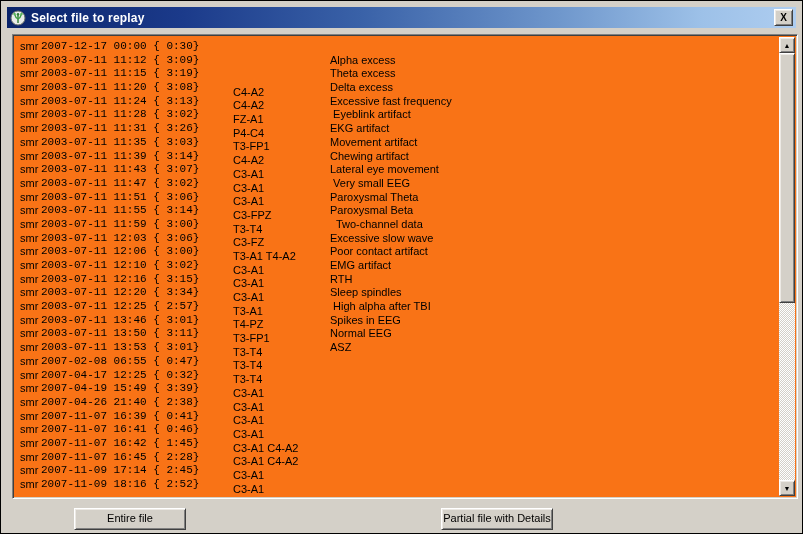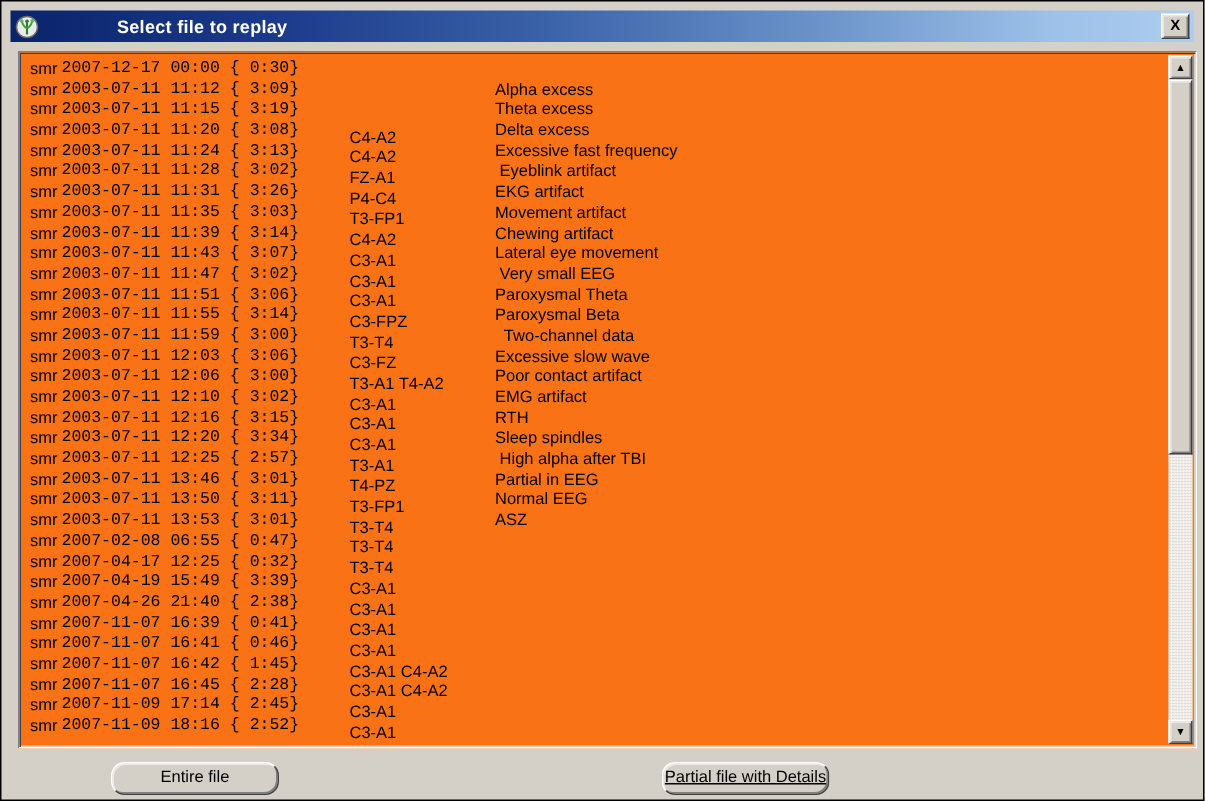--- a/index.html
+++ b/index.html
@@ -8,21 +8,21 @@
     position:relative;width:803px;height:534px;
     background:#d4d0c8;border:1px solid #000;
     font-family:"Liberation Sans",sans-serif;
     overflow:hidden;
   }
   .frame{position:absolute;inset:1px;border:2px solid #d4d0c8;background:#d4d0c8;}
   
   .titlebar{
     position:absolute;left:3px;top:3px;right:3px;height:21px;
     background:linear-gradient(90deg,#0a246a 0%,#1b3a8a 22%,#3a62a8 45%,#6f97cc 70%,#9dc1e8 88%,#aecdf0 100%);
-    display:flex;align-items:center;padding:0 3px;gap:47px;
+    display:flex;align-items:center;padding:0 3px;
   }
   .app-icon{width:16px;height:16px;margin-right:5px;flex:0 0 auto;}
   .title-text{
     color:#fff;font-weight:bold;font-size:12px;letter-spacing:0.2px;
     white-space:nowrap;flex:1 1 auto;
   }
   .btn3d{
     background:#d4d0c8;
     border:1px solid;border-color:#ffffff #404040 #404040 #ffffff;
     box-shadow:inset 1px 1px 0 #ece9e4, inset -1px -1px 0 #808080;
@@ -64,21 +64,20 @@
     font-size:7px;color:#000;
   }
   .sb-up{top:0;}
   .sb-down{bottom:0;}
   .sb-thumb{position:absolute;left:0;top:16px;width:16px;height:250px;}
   
   .push-btn{
     position:absolute;height:22px;width:112px;top:504px;
     font-size:11px;color:#000;text-align:center;line-height:19px;
     cursor:default;
-    border-radius:9px;
   }
 </style>
 </head>
 <body>
 
 <div class="window">
   <div class="frame">
 
     <div class="titlebar">
       <svg class="app-icon" viewBox="0 0 16 16">
@@ -111,21 +110,21 @@
           <div class="row"><span class="c-prefix">smr</span><span class="c-datetime">2003-07-11 11:47 { 3:02}</span><span class="c-channel">C3-FPZ</span><span class="c-description"> Very small EEG</span></div>
           <div class="row"><span class="c-prefix">smr</span><span class="c-datetime">2003-07-11 11:51 { 3:06}</span><span class="c-channel">T3-T4</span><span class="c-description">Paroxysmal Theta</span></div>
           <div class="row"><span class="c-prefix">smr</span><span class="c-datetime">2003-07-11 11:55 { 3:14}</span><span class="c-channel">C3-FZ</span><span class="c-description">Paroxysmal Beta</span></div>
           <div class="row"><span class="c-prefix">smr</span><span class="c-datetime">2003-07-11 11:59 { 3:00}</span><span class="c-channel">T3-A1 T4-A2</span><span class="c-description">  Two-channel data</span></div>
           <div class="row"><span class="c-prefix">smr</span><span class="c-datetime">2003-07-11 12:03 { 3:06}</span><span class="c-channel">C3-A1</span><span class="c-description">Excessive slow wave</span></div>
           <div class="row"><span class="c-prefix">smr</span><span class="c-datetime">2003-07-11 12:06 { 3:00}</span><span class="c-channel">C3-A1</span><span class="c-description">Poor contact artifact</span></div>
           <div class="row"><span class="c-prefix">smr</span><span class="c-datetime">2003-07-11 12:10 { 3:02}</span><span class="c-channel">C3-A1</span><span class="c-description">EMG artifact</span></div>
           <div class="row"><span class="c-prefix">smr</span><span class="c-datetime">2003-07-11 12:16 { 3:15}</span><span class="c-channel">T3-A1</span><span class="c-description">RTH</span></div>
           <div class="row"><span class="c-prefix">smr</span><span class="c-datetime">2003-07-11 12:20 { 3:34}</span><span class="c-channel">T4-PZ</span><span class="c-description">Sleep spindles</span></div>
           <div class="row"><span class="c-prefix">smr</span><span class="c-datetime">2003-07-11 12:25 { 2:57}</span><span class="c-channel">T3-FP1</span><span class="c-description"> High alpha after TBI</span></div>
-          <div class="row"><span class="c-prefix">smr</span><span class="c-datetime">2003-07-11 13:46 { 3:01}</span><span class="c-channel">T3-T4</span><span class="c-description">Partial in EEG</span></div>
+          <div class="row"><span class="c-prefix">smr</span><span class="c-datetime">2003-07-11 13:46 { 3:01}</span><span class="c-channel">T3-T4</span><span class="c-description">Spikes in EEG</span></div>
           <div class="row"><span class="c-prefix">smr</span><span class="c-datetime">2003-07-11 13:50 { 3:11}</span><span class="c-channel">T3-T4</span><span class="c-description">Normal EEG</span></div>
           <div class="row"><span class="c-prefix">smr</span><span class="c-datetime">2003-07-11 13:53 { 3:01}</span><span class="c-channel">T3-T4</span><span class="c-description">ASZ</span></div>
           <div class="row"><span class="c-prefix">smr</span><span class="c-datetime">2007-02-08 06:55 { 0:47}</span><span class="c-channel">C3-A1</span><span class="c-description"></span></div>
           <div class="row"><span class="c-prefix">smr</span><span class="c-datetime">2007-04-17 12:25 { 0:32}</span><span class="c-channel">C3-A1</span><span class="c-description"></span></div>
           <div class="row"><span class="c-prefix">smr</span><span class="c-datetime">2007-04-19 15:49 { 3:39}</span><span class="c-channel">C3-A1</span><span class="c-description"></span></div>
           <div class="row"><span class="c-prefix">smr</span><span class="c-datetime">2007-04-26 21:40 { 2:38}</span><span class="c-channel">C3-A1</span><span class="c-description"></span></div>
           <div class="row"><span class="c-prefix">smr</span><span class="c-datetime">2007-11-07 16:39 { 0:41}</span><span class="c-channel">C3-A1 C4-A2</span><span class="c-description"></span></div>
           <div class="row"><span class="c-prefix">smr</span><span class="c-datetime">2007-11-07 16:41 { 0:46}</span><span class="c-channel">C3-A1 C4-A2</span><span class="c-description"></span></div>
           <div class="row"><span class="c-prefix">smr</span><span class="c-datetime">2007-11-07 16:42 { 1:45}</span><span class="c-channel">C3-A1</span><span class="c-description"></span></div>
           <div class="row"><span class="c-prefix">smr</span><span class="c-datetime">2007-11-07 16:45 { 2:28}</span><span class="c-channel">C3-A1</span><span class="c-description"></span></div>
@@ -138,16 +137,16 @@
           <span>▲</span>
         </div>
         <div class="btn3d sb-thumb"></div>
         <div class="btn3d sb-btn sb-down">
           <span>▼</span>
         </div>
       </div>
     </div>
 
     <div class="btn3d push-btn" style="left:70px;">Entire file</div>
-    <div class="btn3d push-btn" style="left:437px;text-decoration:underline;">Partial file with Details</div>
+    <div class="btn3d push-btn" style="left:437px;">Partial file with Details</div>
 
   </div>
 </div>
 
 </body></html>

